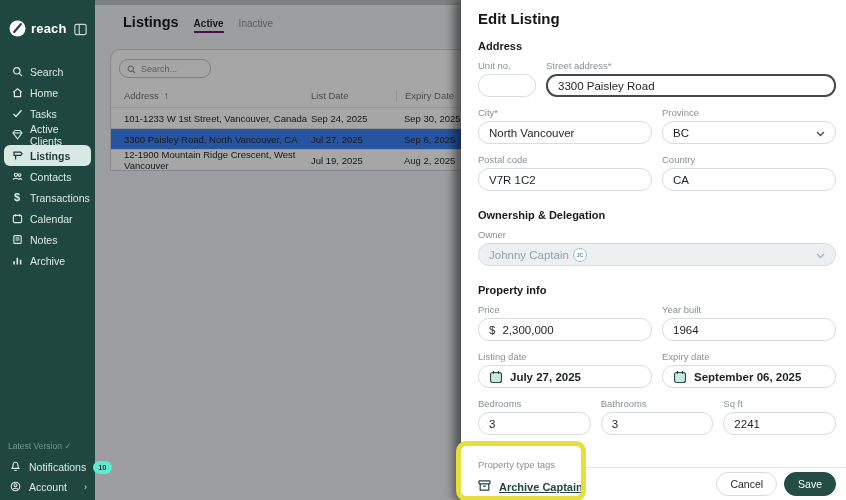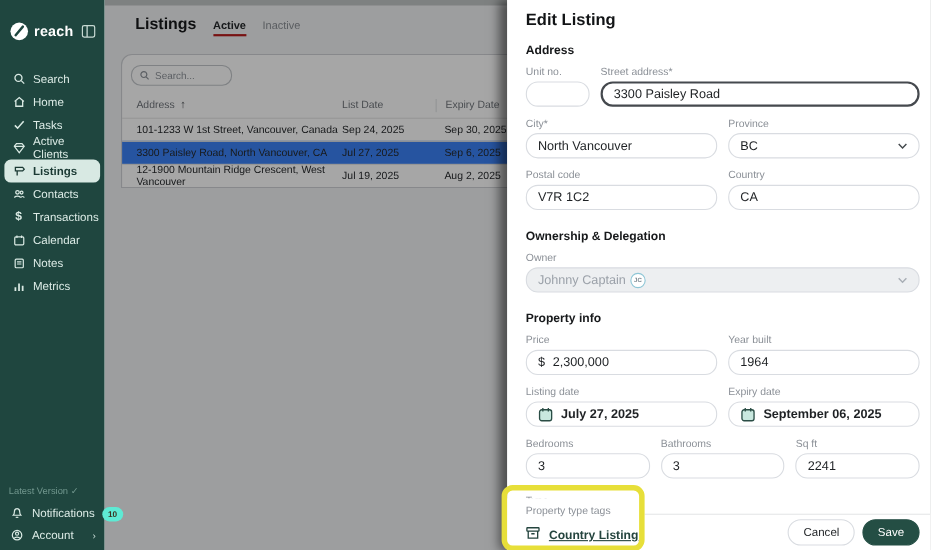--- a/index.html
+++ b/index.html
@@ -24,21 +24,21 @@
   .side-row .ic { width:12px; height:12px; flex:0 0 12px; }
   .badge { background:#5eead4; color:#3c3322; font-size:7.5px; font-weight:bold; border-radius:8px; padding:2px 5px; margin-left:auto; }
   .chev-right { margin-left:auto; font-size:9px; color:#cfe3dd; }
 
   
   .main { position:absolute; left:95px; top:0; width:366px; height:500px; background:#f2f3f4; overflow:hidden; }
   .top-strip { height:5px; background:#c2c6c6; }
   .main-header { display:flex; align-items:baseline; gap:15px; padding:9px 0 0 28px; }
   .page-title { font-size:14.5px; font-weight:bold; color:#17191b; }
   .tab { font-size:10px; cursor:pointer; }
-  .tab.active { color:#24282b; font-weight:bold; border-bottom:2px solid #b91c1c; padding-bottom:2px; }
+  .tab.active { color:#24282b; font-weight:bold; border-bottom:2px solid #701a75; padding-bottom:2px; }
   .tab.inactive { color:#8a8f95; }
   .card { margin:16px 0 0 15px; width:400px; background:#ffffff; border:1px solid #cfd2d6; border-radius:10px 10px 0 0; padding-top:9px; }
   .search-box { display:flex; align-items:center; gap:5px; width:92px; height:19px; margin-left:8px; border:1px solid #c3c7cb; border-radius:9px; padding:0 7px; }
   .search-box input { border:none; outline:none; width:60px; font-size:9px; color:#4a4f54; background:transparent; font-family:"Liberation Sans", sans-serif; }
   .search-box input::placeholder { color:#8d9299; }
   .thead { display:flex; align-items:center; height:23px; margin-top:6px; font-size:9.5px; color:#71767c; }
   .col-addr { flex:0 0 200px; padding-left:13px; display:flex; align-items:center; gap:5px; }
   .col-list { flex:0 0 85px; }
   .col-exp { flex:0 0 80px; border-left:1px solid #e2e4e6; padding-left:8px; }
   .thead .col-exp { height:12px; display:flex; align-items:center; }
@@ -189,21 +189,21 @@
         <span>Notes</span>
       </div>
       <div class="nav-item">
         <span class="ic">
             <svg viewBox="0 0 11 11" width="11" height="11" fill="none" stroke="#d9e9e3" stroke-width="1.6">
               <line x1="2" y1="9.5" x2="2" y2="6.2"></line>
               <line x1="5.3" y1="9.5" x2="5.3" y2="2.8"></line>
               <line x1="8.6" y1="9.5" x2="8.6" y2="4.8"></line>
             </svg>
           </span>
-        <span>Metrics</span>
+        <span>Archive</span>
       </div>
     </div>
 
     <div class="sidebar-bottom">
       <div class="version-row">
         <span>Latest Version</span> <span>✓</span>
       </div>
       <div class="side-row">
         <span class="ic"><svg viewBox="0 0 11 11" width="11" height="11" fill="none" stroke="#d9e9e3" stroke-width="1.1">
               <path d="M5.5 1.3 C3.6 1.3 3.1 2.8 3.1 4.3 C3.1 6.3 2.1 7.4 2.1 7.4 H8.9 C8.9 7.4 7.9 6.3 7.9 4.3 C7.9 2.8 7.4 1.3 5.5 1.3 Z"></path>
@@ -410,20 +410,20 @@
     </div>
 
     <div class="tags-block">
       <div class="tlabel">Property type tags</div>
       <div class="archive-link">
         <span><svg viewBox="0 0 13 13" width="13" height="13" fill="none" stroke="#24443e" stroke-width="1.2">
               <rect x="1" y="1.8" width="11" height="3" rx="0.5"></rect>
               <path d="M2.2 4.8 V11.2 H10.8 V4.8"></path>
               <line x1="5" y1="7.2" x2="8" y2="7.2"></line>
             </svg></span>
-        <span class="txt">Country Listing</span>
+        <span class="txt">Archive Captain</span>
       </div>
     </div>
 
     <div class="highlight-box"></div>
   </div>
 
 </div>
 
 </body></html>

